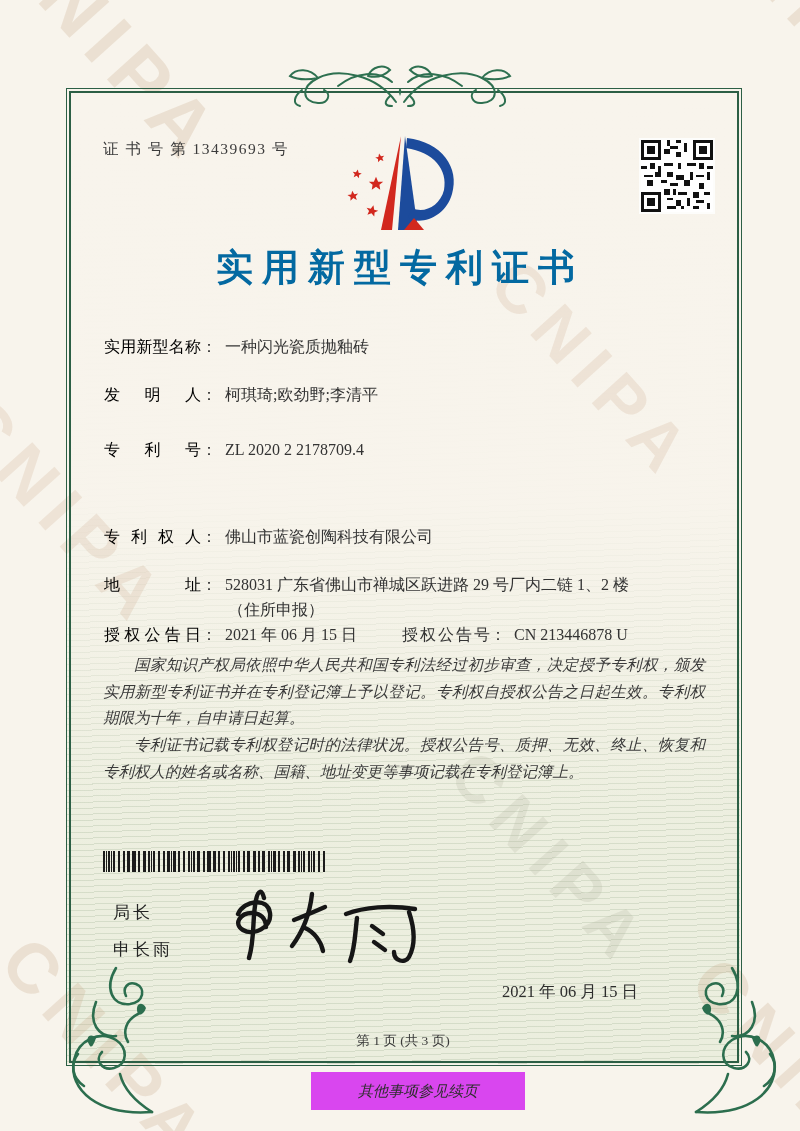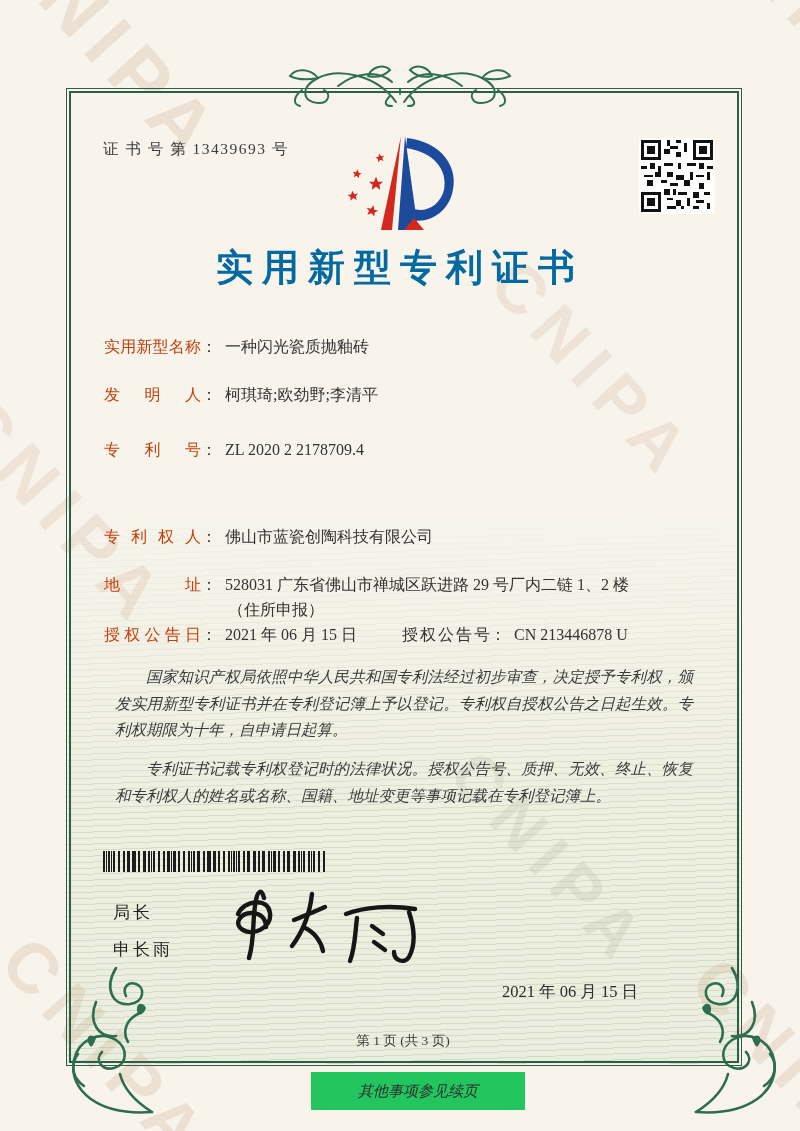--- a/index.html
+++ b/index.html
@@ -35,45 +35,45 @@
   .corner-r{left:676px;top:962px;transform:scaleX(-1);}
 
   .certno{position:absolute;left:103px;top:139px;font-size:15.5px;letter-spacing:1.5px;color:#3b3b3b;z-index:5;}
   .logo{position:absolute;left:338px;top:132px;z-index:5;}
   .qr{position:absolute;left:639px;top:138px;z-index:5;background:#fdfdfb;padding:2px;}
 
   .title{position:absolute;left:0;top:243px;width:800px;text-align:center;
          font-size:37px;font-weight:bold;letter-spacing:9px;color:#0369a1;z-index:5;}
 
   .row{position:absolute;left:104px;font-size:16px;color:#333;white-space:nowrap;z-index:5;}
-  .lbl{display:inline-block;width:97px;text-align:justify;text-align-last:justify;color:#c2410c;}
+  .lbl{display:inline-block;width:97px;text-align:justify;text-align-last:justify;color:#000000;}
   .val{margin-left:8px;}
   .addr2{position:absolute;left:228px;top:600px;font-size:16px;color:#333;z-index:5;}
   .pair2{position:absolute;left:298px;top:0;}
   .lbl2{display:inline-block;width:88px;text-align:justify;text-align-last:justify;}
 
   .body-text{position:absolute;left:103px;top:652px;width:602px;z-index:5;
        font-style:italic;font-size:15.5px;line-height:1.72;color:#3a3a3a;text-align:justify;}
-  .body-text p{margin:12px;text-indent:2em;}
+  .body-text p{margin:0;text-indent:2em;}
 
   .barcode{position:absolute;left:103px;top:851px;width:222px;height:21px;z-index:5;
      background:
        repeating-linear-gradient(90deg,#1c1c1c 0px,#1c1c1c 2px,rgba(0,0,0,0) 2px,rgba(0,0,0,0) 5px),
        repeating-linear-gradient(90deg,#1c1c1c 0px,#1c1c1c 1px,rgba(0,0,0,0) 1px,rgba(0,0,0,0) 8px),
        repeating-linear-gradient(90deg,rgba(0,0,0,0) 0px,rgba(0,0,0,0) 3px,#1c1c1c 3px,#1c1c1c 4px,rgba(0,0,0,0) 4px,rgba(0,0,0,0) 13px);}
 
   .sig-title{position:absolute;left:113px;top:901px;font-family:"Liberation Sans","DejaVu Sans",sans-serif;
        font-size:17px;letter-spacing:3px;color:#252525;z-index:5;}
   .sig-name{position:absolute;left:113px;top:938px;font-family:"Liberation Sans","DejaVu Sans",sans-serif;
        font-size:17px;letter-spacing:3px;color:#252525;z-index:5;}
   .signature{position:absolute;left:222px;top:880px;z-index:5;}
 
   .issue-date{position:absolute;left:470px;top:981px;width:200px;text-align:center;font-size:16.5px;color:#2d2d2d;z-index:5;}
   .pagination{position:absolute;left:66px;top:1032px;width:674px;text-align:center;font-size:13.5px;color:#3a3a3a;z-index:5;}
-  .footnote{position:absolute;left:311px;top:1072px;width:214px;height:38px;background:#22c55e;
+  .footnote{position:absolute;left:311px;top:1072px;width:214px;height:38px;background:#d946ef;
        display:flex;align-items:center;justify-content:center;font-size:15px;font-style:italic;color:#2e2e2e;z-index:5;}
 </style>
 </head>
 <body>
 
 <div class="page">
 
   <span class="wm wm1">CNIPA</span>
   <span class="wm wm2">CNIPA</span>
   <span class="wm wm3">CNIPA</span>

